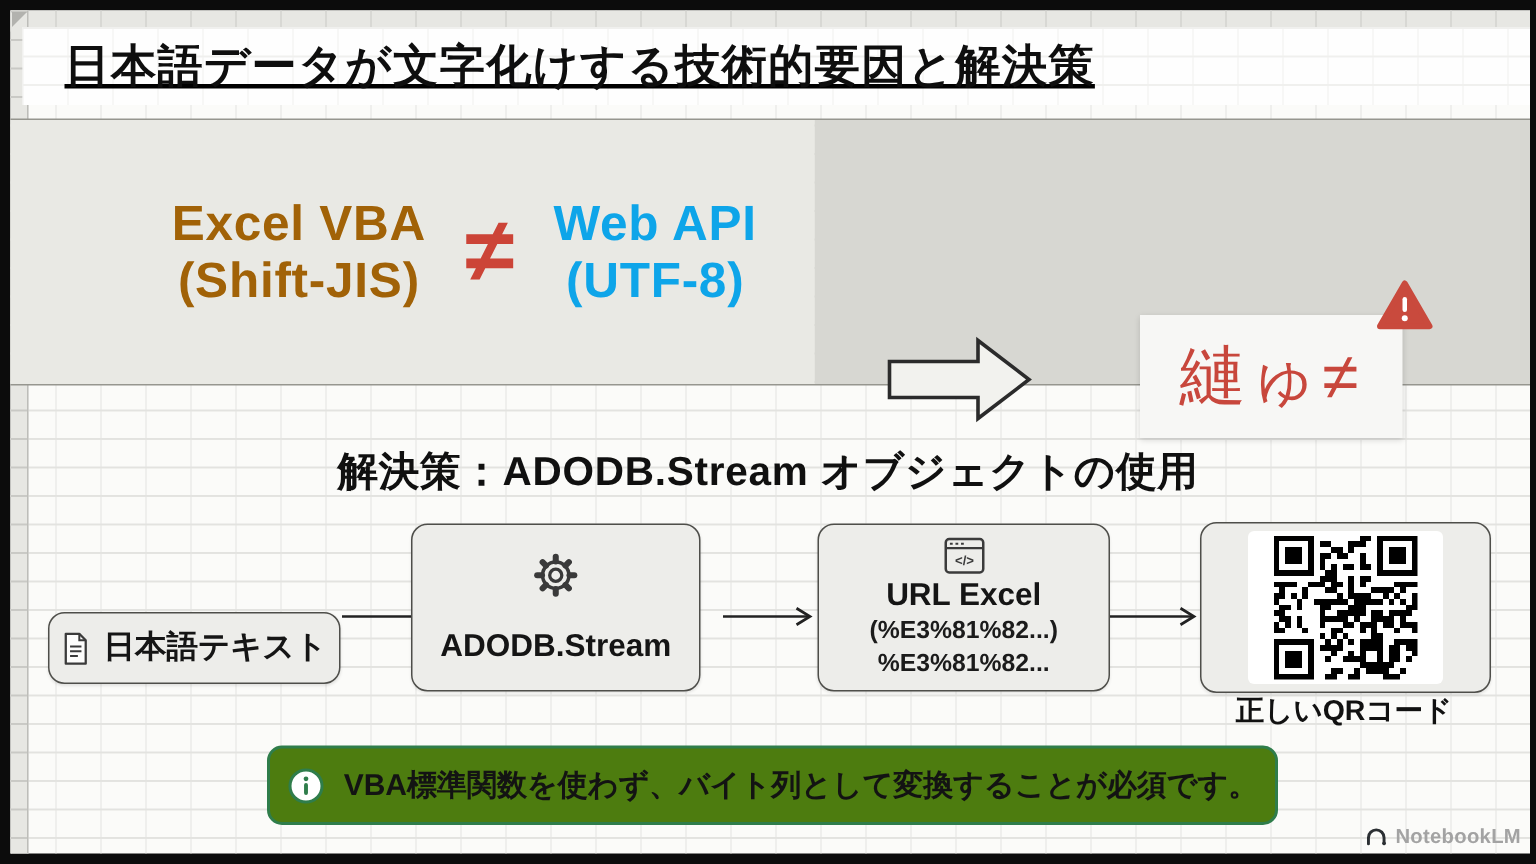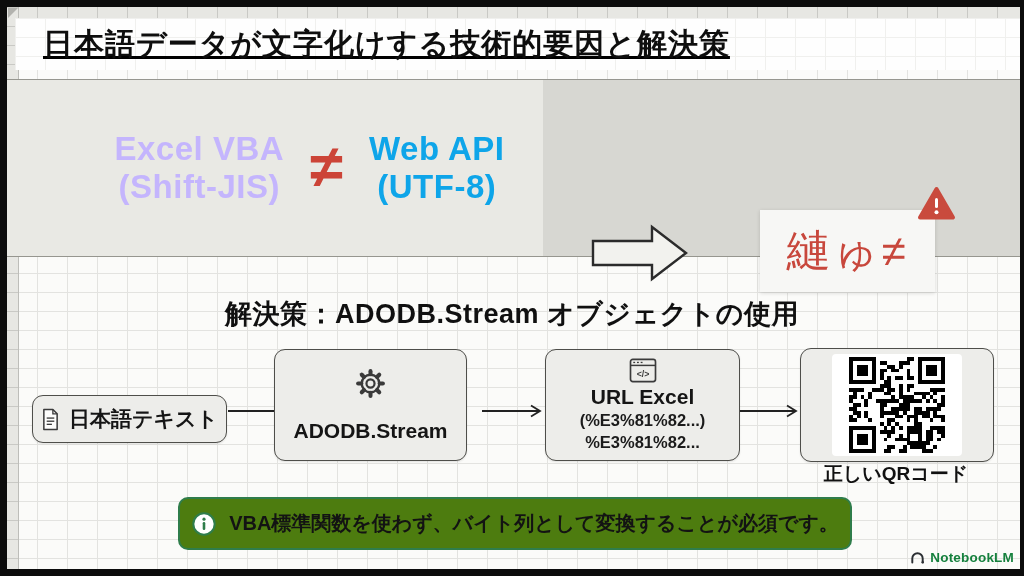--- a/index.html
+++ b/index.html
@@ -25,54 +25,54 @@
     background-size:30px 19px;display:flex;align-items:center;text-decoration:underline;}
   #title-text{margin-left:28px;font-size:30px;font-weight:900;color:#0e0e0e;letter-spacing:1px;}
   
   #band{position:absolute;left:7px;top:79px;width:1013px;height:176px;
     border-top:1px solid #96968f;border-bottom:1px solid #96968f;}
   #band-left{position:absolute;left:0;top:0;width:536px;height:100%;background:#e9e9e4;}
   #band-right{position:absolute;left:536px;top:0;right:0;height:100%;background:#d7d7d2;}
   #trio{position:absolute;left:30px;top:0;width:506px;height:100%;
     display:flex;align-items:center;justify-content:center;gap:26px;}
   .duo{text-align:center;font-weight:800;font-size:33px;line-height:1.16;letter-spacing:.5px;}
-  #vba-label{color:#c4b5fd;margin-left:39px;}
+  #vba-label{color:#a16207;margin-left:39px;}
   #api-label{color:#0ea5e9;}
   #neq{font-size:60px;font-weight:800;color:#cc4437;margin-top:-4px;}
   #block-arrow{position:absolute;left:583px;top:142px;}
   #garbled-box{position:absolute;left:753px;top:130px;width:175px;height:82px;background:#f7f7f5;
     box-shadow:0 1px 4px rgba(0,0,0,.15);display:flex;align-items:center;justify-content:center;}
   #garbled-text{font-size:44px;font-weight:400;color:#c8473c;letter-spacing:3px;text-align:center;}
   #warn{position:absolute;left:910px;top:106px;}
   
   #solution-heading{position:absolute;left:0;top:296px;width:1024px;text-align:center;
     font-size:27px;font-weight:900;color:#101010;letter-spacing:.5px;}
   .node{position:absolute;background:#ededea;border:1.6px solid #4e4e4a;border-radius:11px;
     box-shadow:0 1px 2px rgba(0,0,0,.10);display:flex;align-items:center;justify-content:center;}
-  #node1{left:32px;top:395px;width:193px;height:46px;gap:9px;}
+  #node1{left:32px;top:408px;width:193px;height:46px;gap:9px;}
   #node2{left:274px;top:349px;width:191px;height:110px;flex-direction:column;gap:18px;}
   #node3{left:545px;top:349px;width:193px;height:110px;flex-direction:column;gap:1px;}
   #node4{left:800px;top:348px;width:192px;height:112px;}
   .node-title{font-size:21px;font-weight:800;color:#151515;line-height:1.2;}
   .node-sub{font-size:19px;font-weight:800;color:#151515;line-height:1.2;}
   .node-mono{font-size:16.5px;font-weight:800;color:#1b1b1b;line-height:1.25;}
   #qr-backing{background:#fff;width:130px;height:102px;border-radius:4px;
     display:flex;align-items:center;justify-content:center;}
   #qr-caption{position:absolute;left:800px;top:461px;width:192px;text-align:center;
     font-size:19px;font-weight:800;color:#111;}
   .flow-arrow{position:absolute;top:403px;}
   #arrow1{left:227px;} #arrow2{left:481px;} #arrow3{left:739px;}
   
   #note-box{position:absolute;left:178px;top:497px;width:670px;height:49px;background:#4d7c0f;
     border:2.5px solid #2f7d4b;border-radius:10px;display:flex;align-items:center;
     justify-content:center;gap:12px;}
   #note-text{font-size:20px;font-weight:800;color:#131313;}
   
   #footer{position:absolute;right:10px;bottom:11px;display:flex;align-items:center;gap:5px;}
-  #footer-brand{font-size:13.5px;font-weight:600;color:#15803d;letter-spacing:.2px;}
+  #footer-brand{font-size:13.5px;font-weight:600;color:#a3a3a3;letter-spacing:.2px;}
 </style>
 </head>
 <body>
 
 <div id="slide">
   <div id="sheet"></div>
   <div id="col-header"></div>
   <div id="row-header"></div>
   <div id="corner-tri"></div>
 

